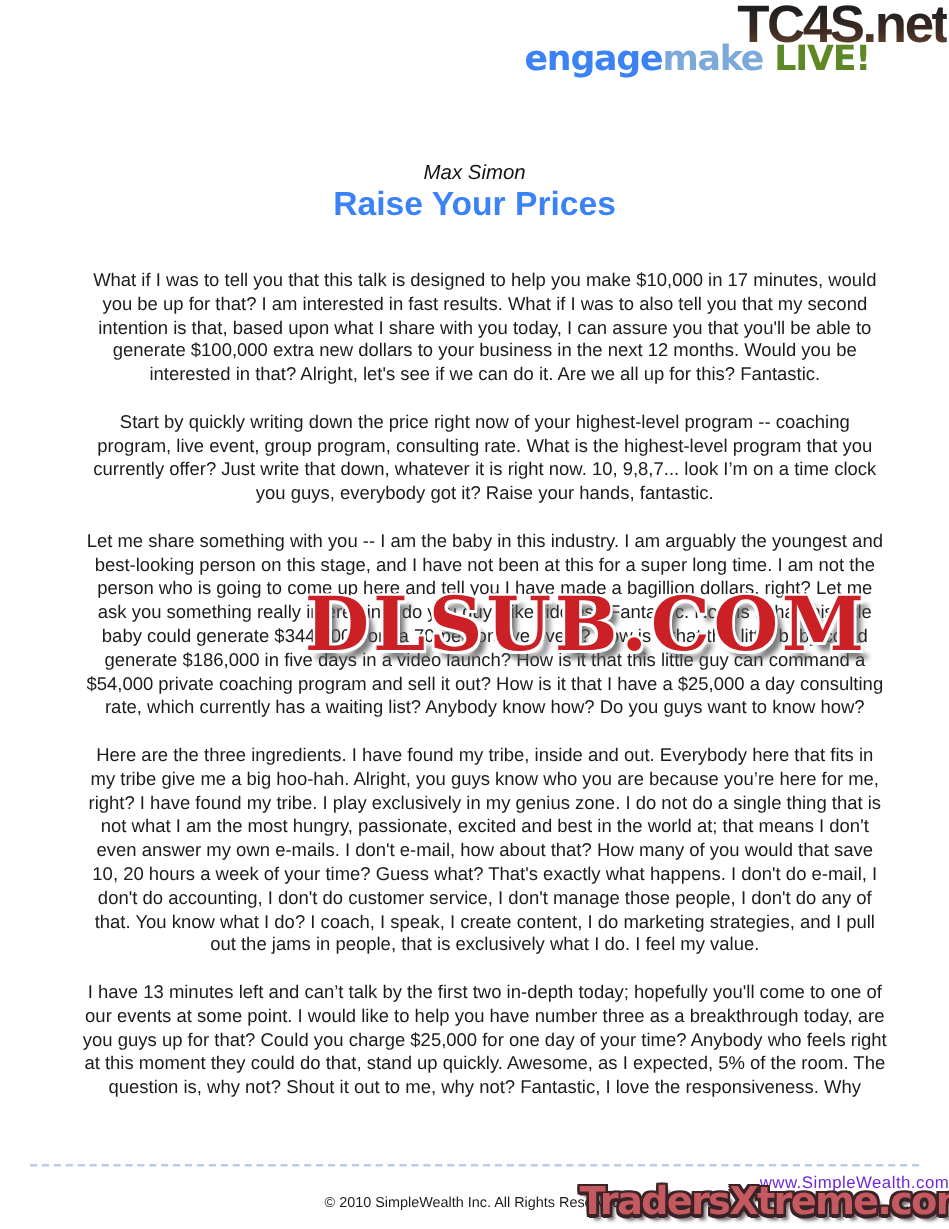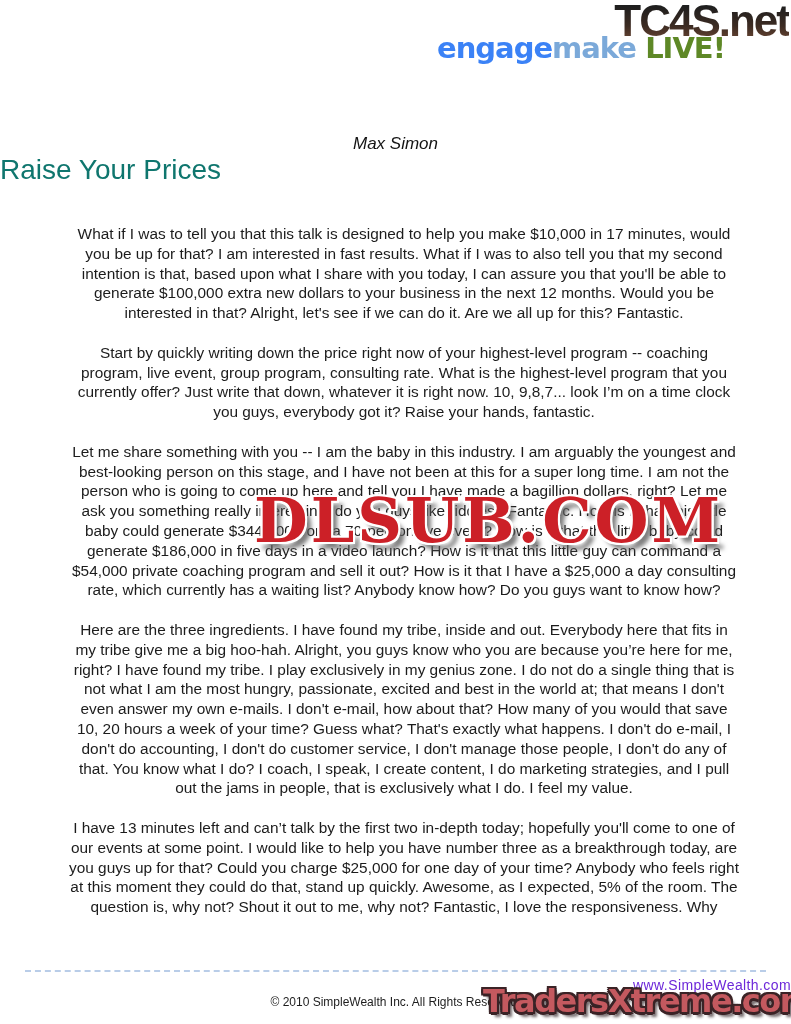--- a/index.html
+++ b/index.html
@@ -41,23 +41,23 @@
 
   
   .byline {
     position:absolute; top:134px; left:0; width:100%;
     text-align:center;
     font-size:17px; font-weight:normal; font-style:italic;
     color:#141414;
   }
   .doc-title {
     position:absolute; top:154px; left:0; width:100%;
-    text-align:left;
-    font-size:28px; font-weight:normal;
-    color:#0f766e;
+    text-align:center;
+    font-size:28px; font-weight:bold;
+    color:#3b82f6;
     letter-spacing:0px;
   }
 
   
   .body-text {
     position:absolute; top:224px; left:68px; width:672px;
     font-size:15.4px; line-height:19.8px;
     color:#1c1c1c;
     text-align:center;
   }

